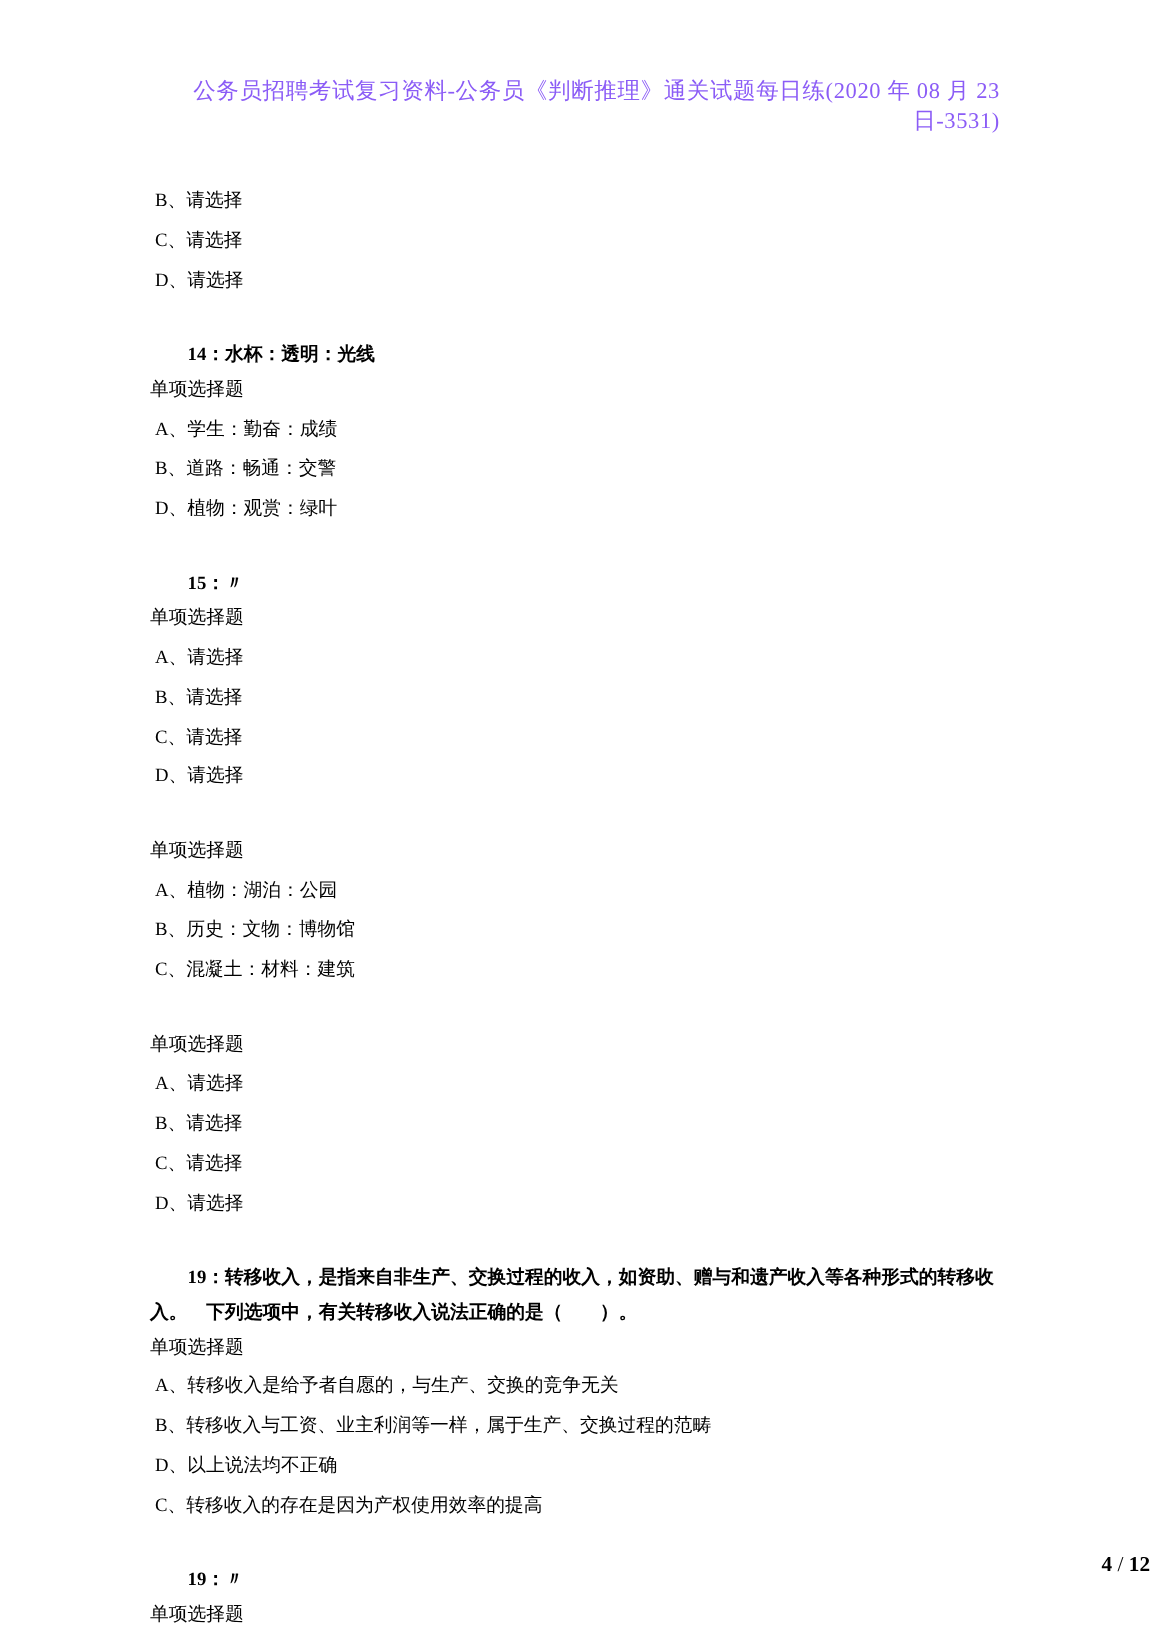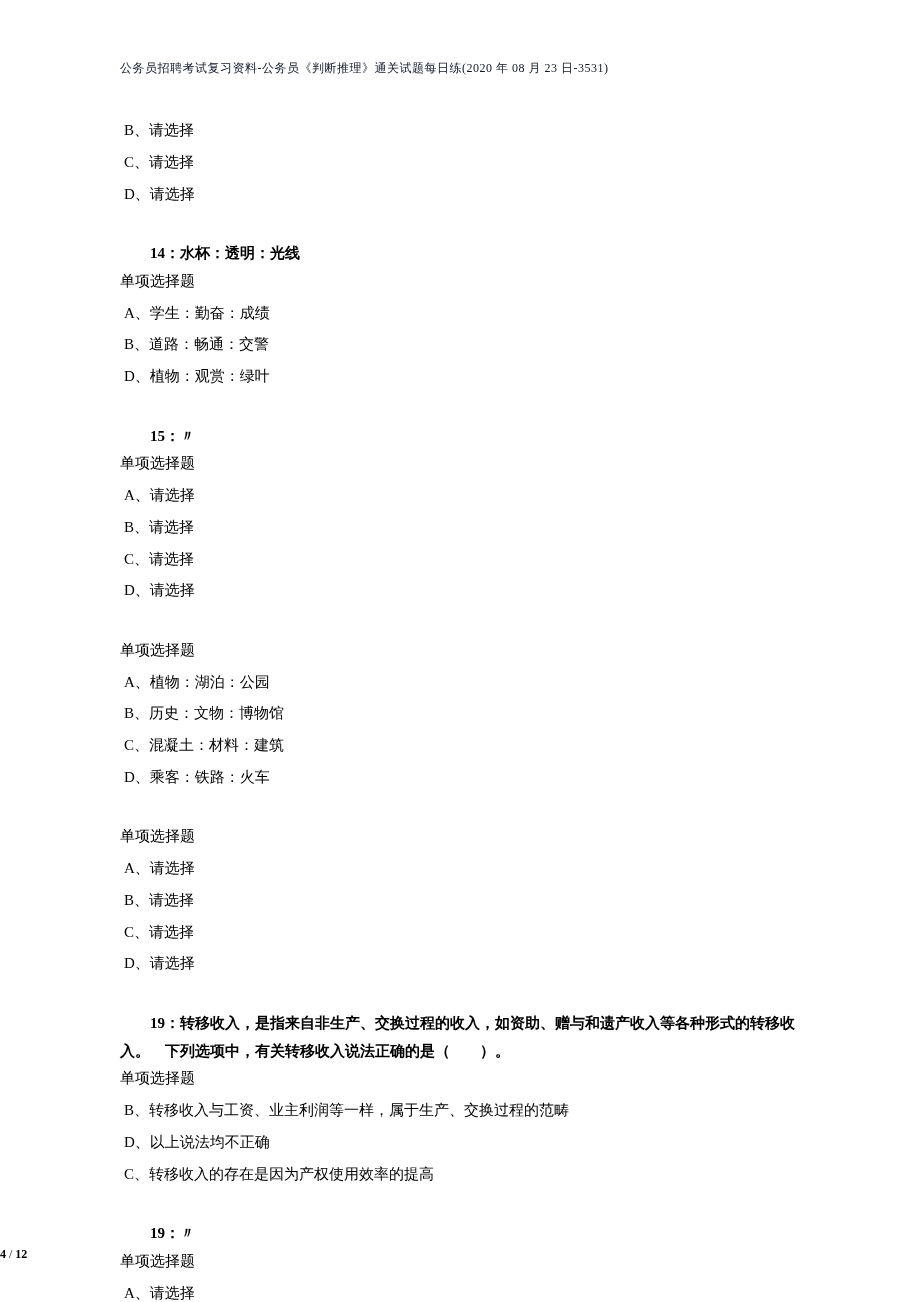--- a/index.html
+++ b/index.html
@@ -12,23 +12,23 @@
     box-sizing: border-box;
     position: relative;
   }
   .page {
     padding: 60px 120px 50px 120px;
     box-sizing: border-box;
     height: 100%;
     position: relative;
   }
   .header {
-    text-align: left;
-    font-size: 12px;
-    color: #0f172a;
+    text-align: right;
+    font-size: 18px;
+    color: #8b5cf6;
     margin-bottom: 40px;
     letter-spacing: 0.5px;
   }
   .body-text {
     font-size: 15px;
     color: #000000;
     line-height: 1.85;
   }
   .option {
     margin: 4px;
@@ -42,22 +42,22 @@
     font-weight: bold;
   }
   .block-gap {
     height: 1.85em;
   }
   .footer {
     position: absolute;
     left: 0;
     right: 0;
     bottom: 40px;
-    text-align: left;
-    font-size: 12px;
+    text-align: right;
+    font-size: 17px;
     font-family: "Times New Roman", serif;
   }
   .footer b {
     font-weight: bold;
   }
 </style>
 </head>
 <body>
 
 <div class="page">
@@ -86,34 +86,34 @@
     <p class="option">B、请选择</p>
     <p class="option">C、请选择</p>
     <p class="option">D、请选择</p>
 
     <div class="block-gap"></div>
 
     <p class="qtype">单项选择题</p>
     <p class="option">A、植物：湖泊：公园</p>
     <p class="option">B、历史：文物：博物馆</p>
     <p class="option">C、混凝土：材料：建筑</p>
-    <p class="option">D、乘客：铁路：火车</p>
 
     <div class="block-gap"></div>
 
     <p class="qtype">单项选择题</p>
     <p class="option">A、请选择</p>
     <p class="option">B、请选择</p>
     <p class="option">C、请选择</p>
     <p class="option">D、请选择</p>
 
     <div class="block-gap"></div>
 
     <p class="question-text">19：转移收入，是指来自非生产、交换过程的收入，如资助、赠与和遗产收入等各种形式的转移收入。　下列选项中，有关转移收入说法正确的是（　　）。</p>
     <p class="qtype">单项选择题</p>
+    <p class="option">A、转移收入是给予者自愿的，与生产、交换的竞争无关</p>
     <p class="option">B、转移收入与工资、业主利润等一样，属于生产、交换过程的范畴</p>
     <p class="option">D、以上说法均不正确</p>
     <p class="option">C、转移收入的存在是因为产权使用效率的提高</p>
 
     <div class="block-gap"></div>
 
     <p class="question-text">19：〃</p>
     <p class="qtype">单项选择题</p>
     <p class="option">A、请选择</p>
 

